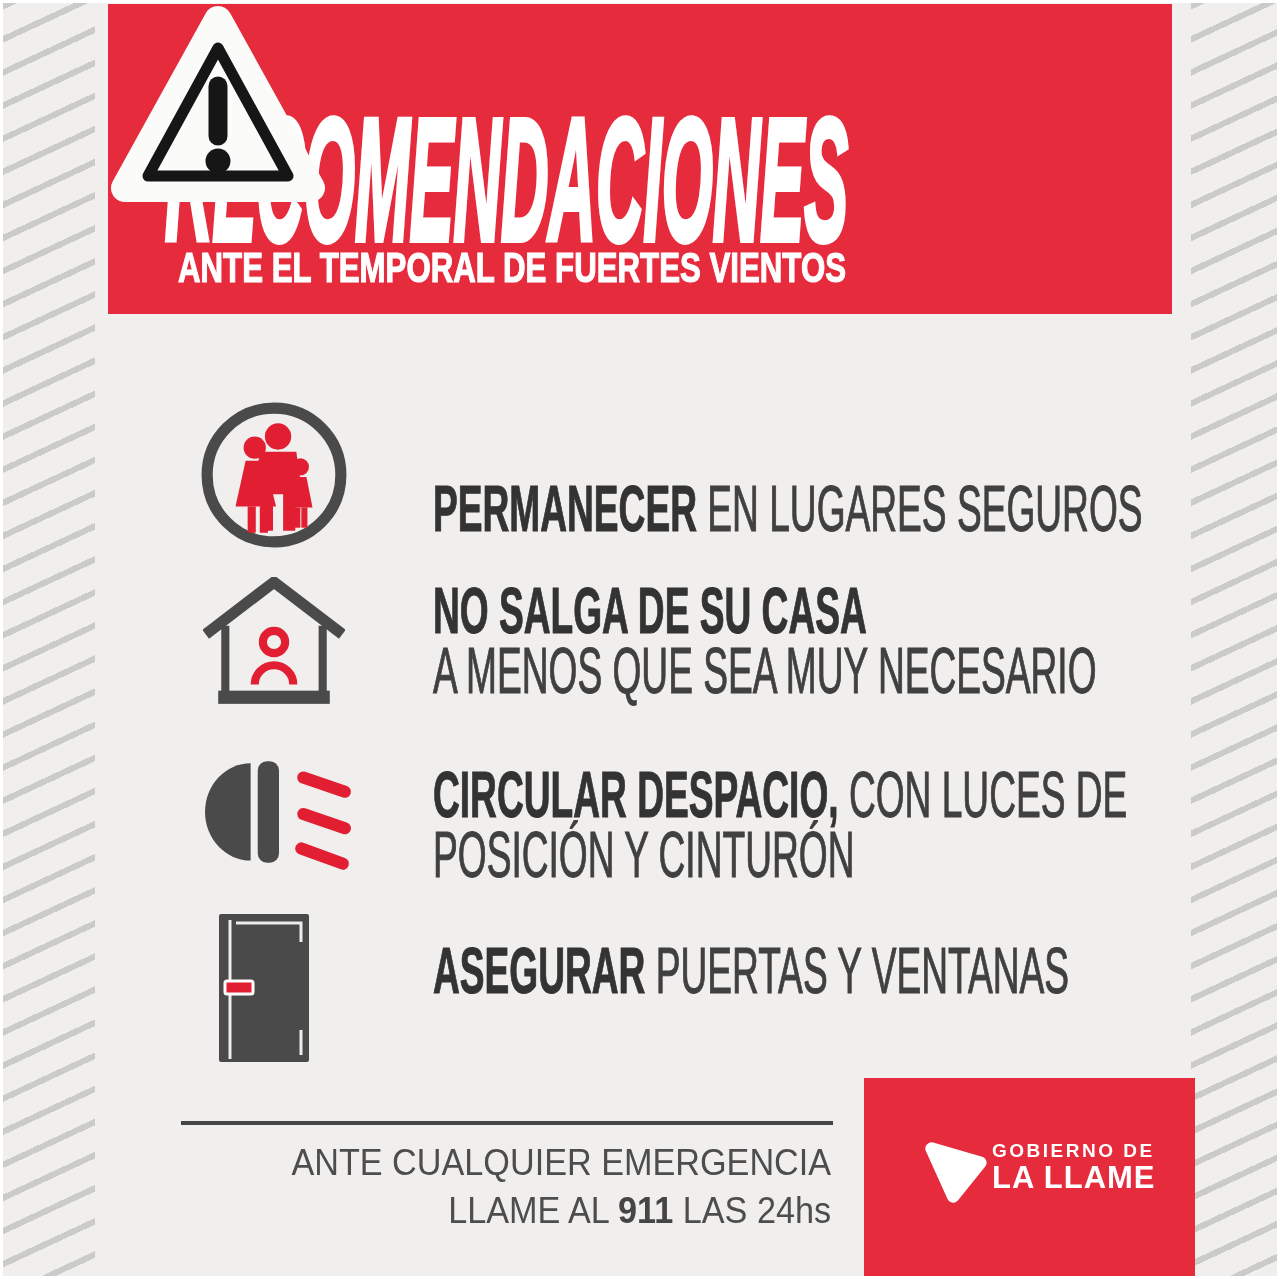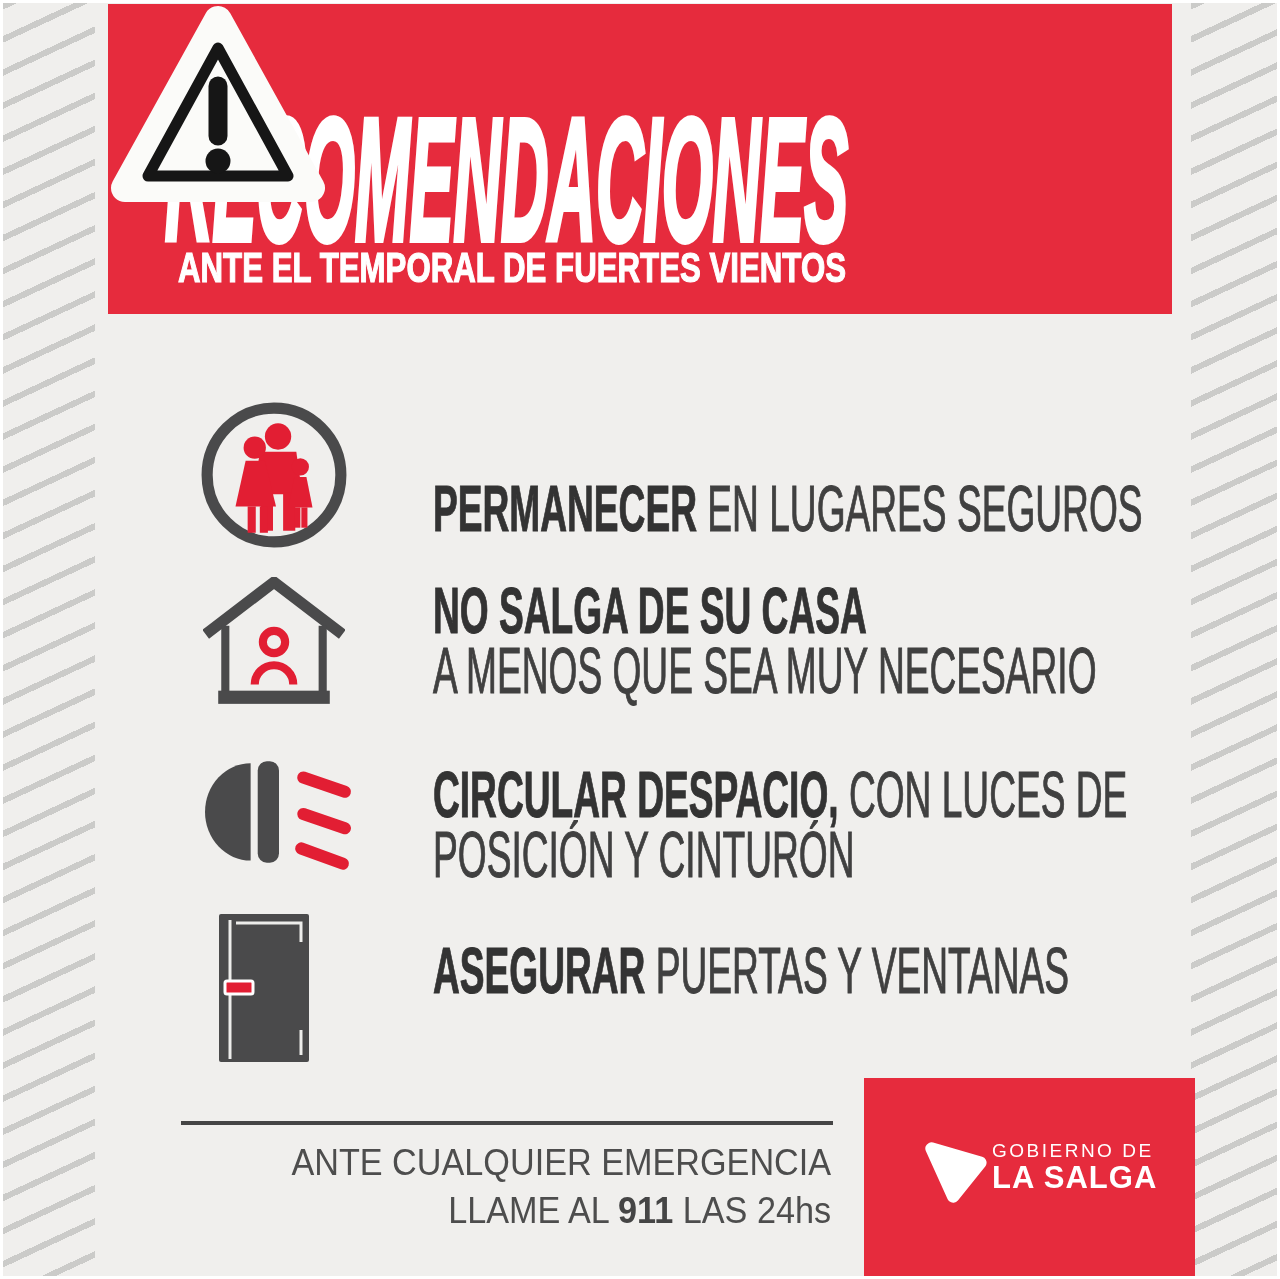--- a/index.html
+++ b/index.html
@@ -44,21 +44,21 @@
   .emergency{
     position:absolute;right:446px;top:1136px;text-align:right;white-space:nowrap;
     font-size:36px;line-height:48px;color:#4D4D4D;
     transform:scaleX(0.95);transform-origin:right top;
   }
   .emergency b{font-weight:700;color:#454545;}
 
   .logo-box{position:absolute;left:861px;top:1075px;width:331px;height:201px;background:#E62B3D;}
   .logo-tri{position:absolute;left:58px;top:62px;width:66px;height:66px;}
   .logo-text{position:absolute;left:128px;top:62px;color:#ffffff;}
-  .logo-top{font-size:19px;letter-spacing:2.5px;font-weight:400;line-height:22px;}
+  .logo-top{font-size:19px;letter-spacing:2.5px;font-weight:700;line-height:22px;}
   .logo-name{font-size:31px;letter-spacing:1px;font-weight:700;line-height:32px;}
 </style>
 </head>
 <body>
 
 <div id="canvas">
 
   <div class="stripes left"></div>
   <div class="stripes right"></div>
 
@@ -140,17 +140,17 @@
     <span>ANTE CUALQUIER EMERGENCIA</span><br>
     <span>LLAME AL </span><b>911</b><span> LAS 24hs</span>
   </div>
 
   <div class="logo-box">
     <svg class="logo-tri" viewBox="0 0 70 70">
       <path d="M10,9 L62,24 L33,60 Z" fill="#FFFFFF" stroke="#FFFFFF" stroke-width="13" stroke-linejoin="round"></path>
     </svg>
     <div class="logo-text">
       <div class="logo-top">GOBIERNO DE</div>
-      <div class="logo-name">LA SALGA</div>
+      <div class="logo-name">LA LLAME</div>
     </div>
   </div>
 
 </div>
 
 </body></html>

